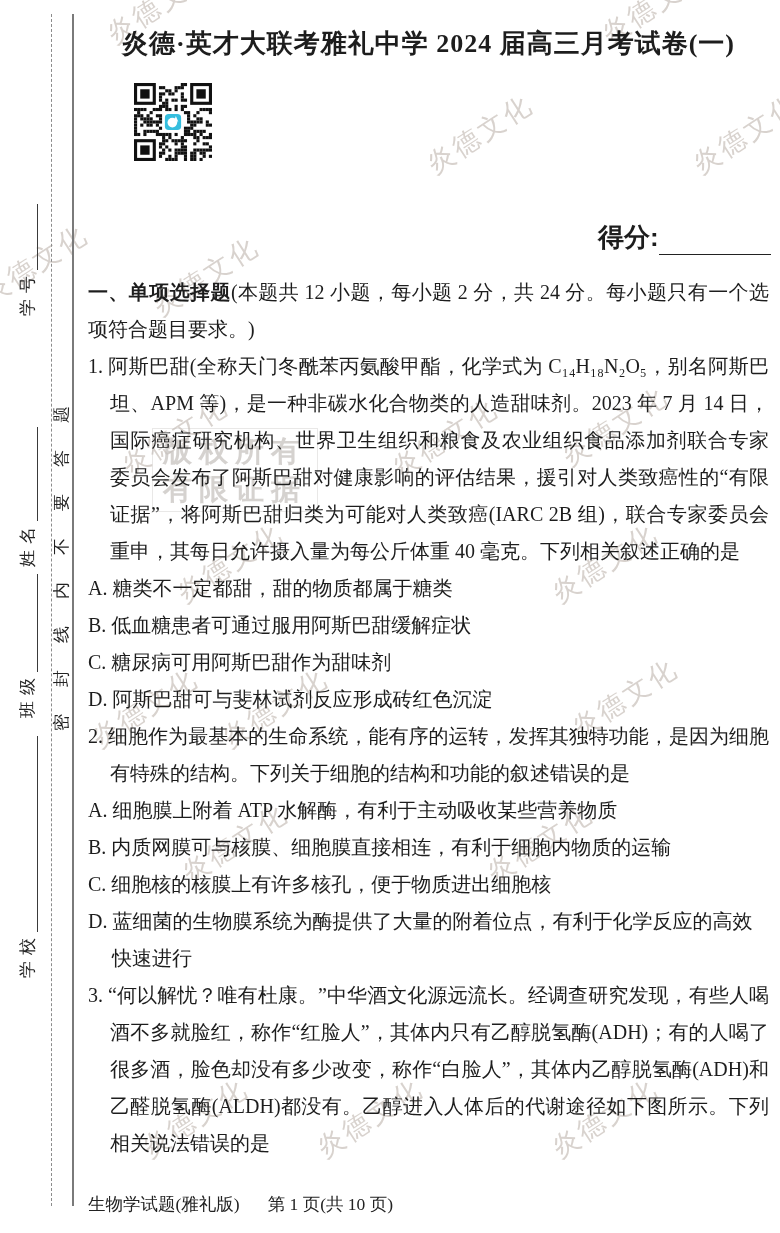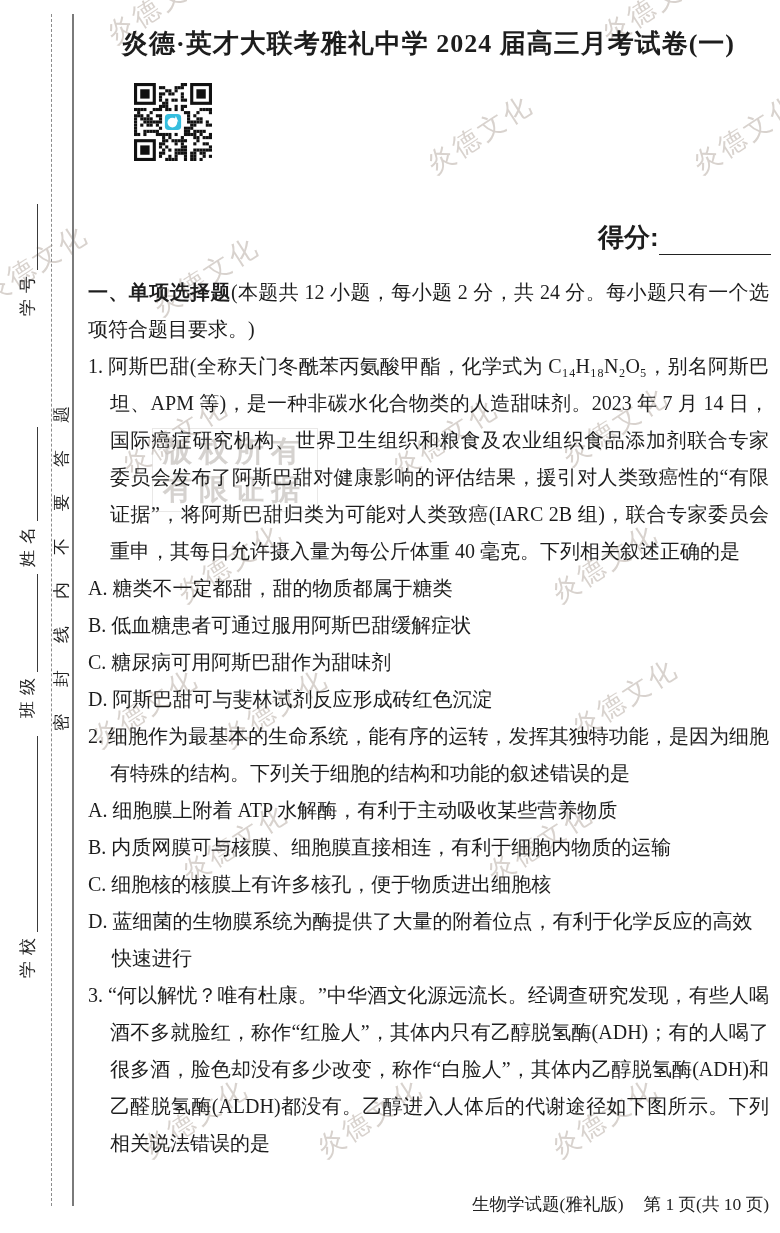--- a/index.html
+++ b/index.html
@@ -68,21 +68,21 @@
     font-size:20px;line-height:37px;text-align:justify;
   }
   .content p{margin:0;}
   .sect-title{font-weight:bold;font-family:"Liberation Sans",sans-serif;}
   .q{padding-left:22px;text-indent:-22px;}
   .qnum{margin-right:5px;}
   .opt{margin-left:22px;padding-left:24px;text-indent:-24px;text-align:left;}
   
   .footer{
     position:absolute;z-index:2;left:88px;top:1192px;width:681px;
-    display:flex;justify-content:flex-end;gap:20px;font-size:17.5px;color:#222;
+    display:flex;justify-content:flex-start;gap:28px;font-size:17.5px;color:#222;
   }
 </style>
 </head>
 <body>
 
 <div class="page">
 
   <div id="wm-layer">
       <span class="wm" style="left: 100px; top: -14px;">炎德文化</span>
       <span class="wm" style="left: 595px; top: -14px;">炎德文化</span>

